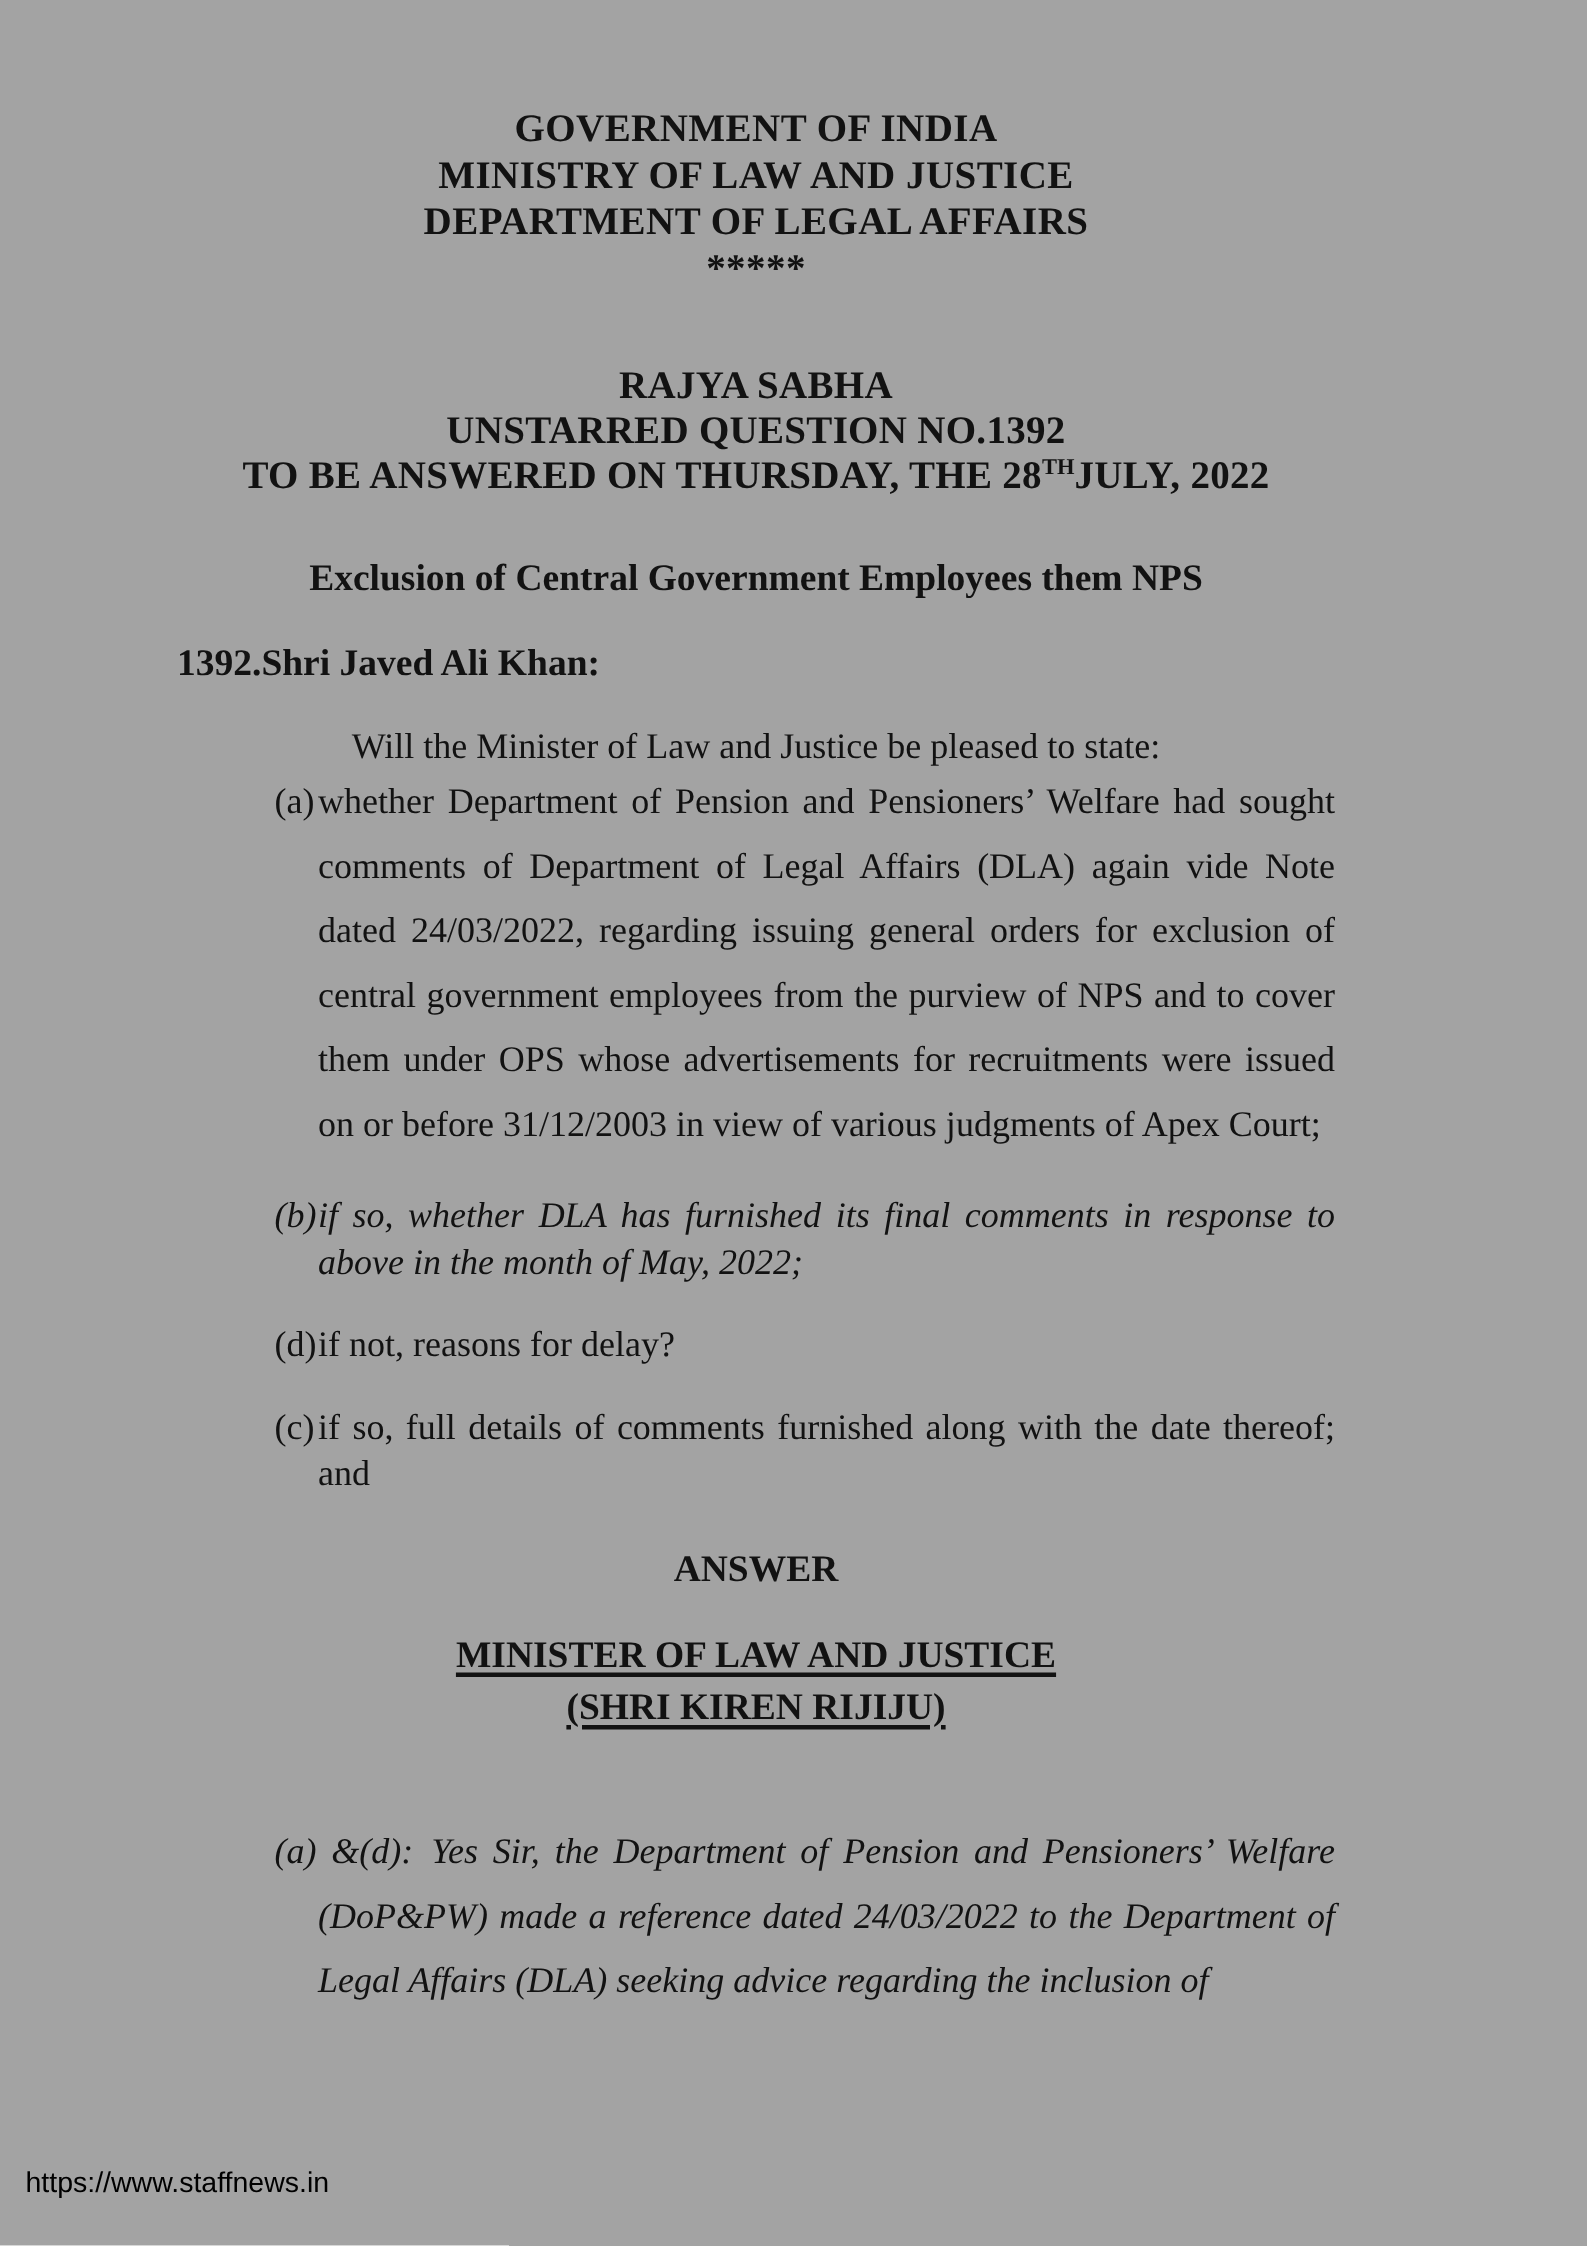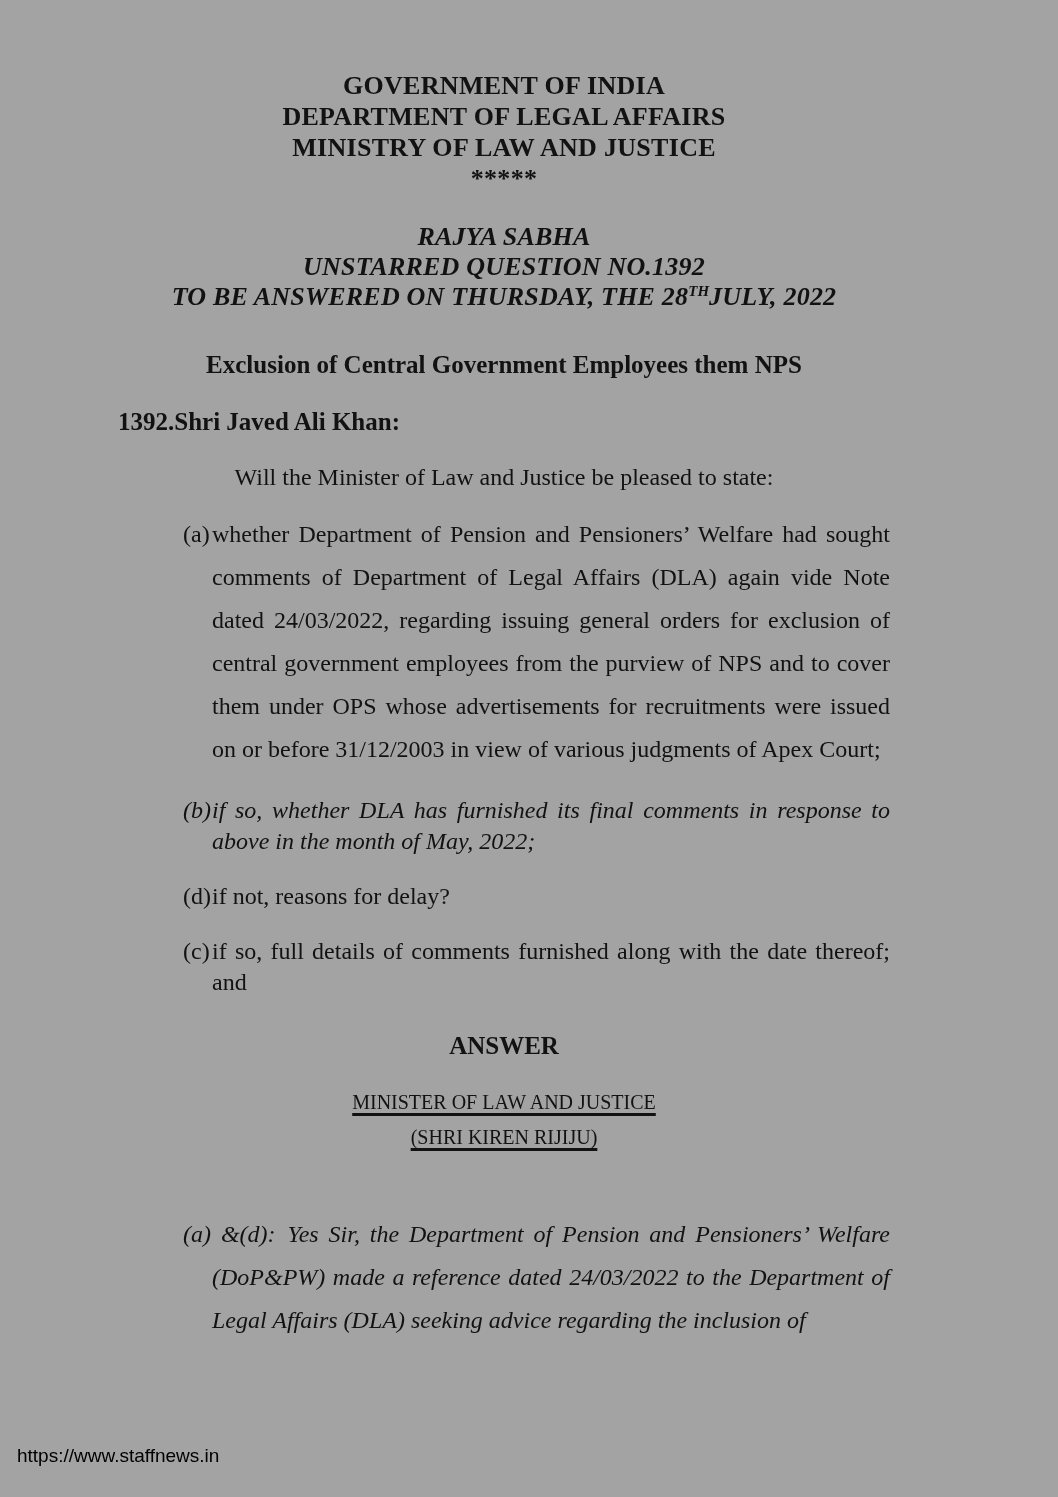--- a/index.html
+++ b/index.html
@@ -24,26 +24,25 @@
   .center { text-align: center; }
 
   .header {
     margin-top: 70px;
     font-size: 26px;
     font-weight: bold;
     line-height: 31px;
     letter-spacing: 0.3px;
   }
   .session {
-    margin-top: 28px;
+    margin-top: 48px;
     font-size: 26px;
     font-weight: bold;
     line-height: 30px;
     letter-spacing: 0.2px;
-    font-style: italic;
   }
   .sup {
     font-size: 15px;
     position: relative;
     top: -9px;
     letter-spacing: 0;
   }
   .subject {
     margin-top: 34px;
     font-size: 25px;
@@ -70,34 +69,34 @@
     padding-left: 94px;
     text-indent: -29px;
   }
   .para .plabel {
     display: inline-block;
     width: 29px;
     text-indent: 0;
   }
   .double { line-height: 43px; }
   .single { line-height: 31px; }
-  .pa { margin-top: 20px; }
+  .pa { }
   .pb { margin-top: 24px; font-style: italic; }
   .pc { margin-top: 24px; }
   .pd { margin-top: 24px; }
   .answer-heading {
     margin-top: 32px;
     font-size: 25px;
     font-weight: bold;
     line-height: 31px;
   }
   .minister {
     margin-top: 24px;
-    font-size: 20px;
-    font-weight: normal;
+    font-size: 25px;
+    font-weight: bold;
     line-height: 35px;
   }
   .underline {
     text-decoration: underline;
     text-decoration-thickness: 2.5px;
     text-underline-offset: 4px;
   }
   .answer-para { margin-top: 58px; font-style: italic; }
   .answer-para .alabel { margin-right: 12px; }
   .footer {
@@ -112,22 +111,22 @@
   }
 </style>
 </head>
 <body>
 
 <div class="page">
   <div class="content">
 
     <div class="header center">
       <div>GOVERNMENT OF INDIA</div>
+      <div>MINISTRY OF LAW AND JUSTICE</div>
       <div>DEPARTMENT OF LEGAL AFFAIRS</div>
-      <div>MINISTRY OF LAW AND JUSTICE</div>
       <div>*****</div>
     </div>
 
     <div class="session center">
       <div>RAJYA SABHA</div>
       <div>UNSTARRED QUESTION NO.1392</div>
       <div>
         <span>TO BE ANSWERED ON THURSDAY, THE 28</span><span class="sup">TH</span><span>JULY, 2022</span>
       </div>
     </div>

